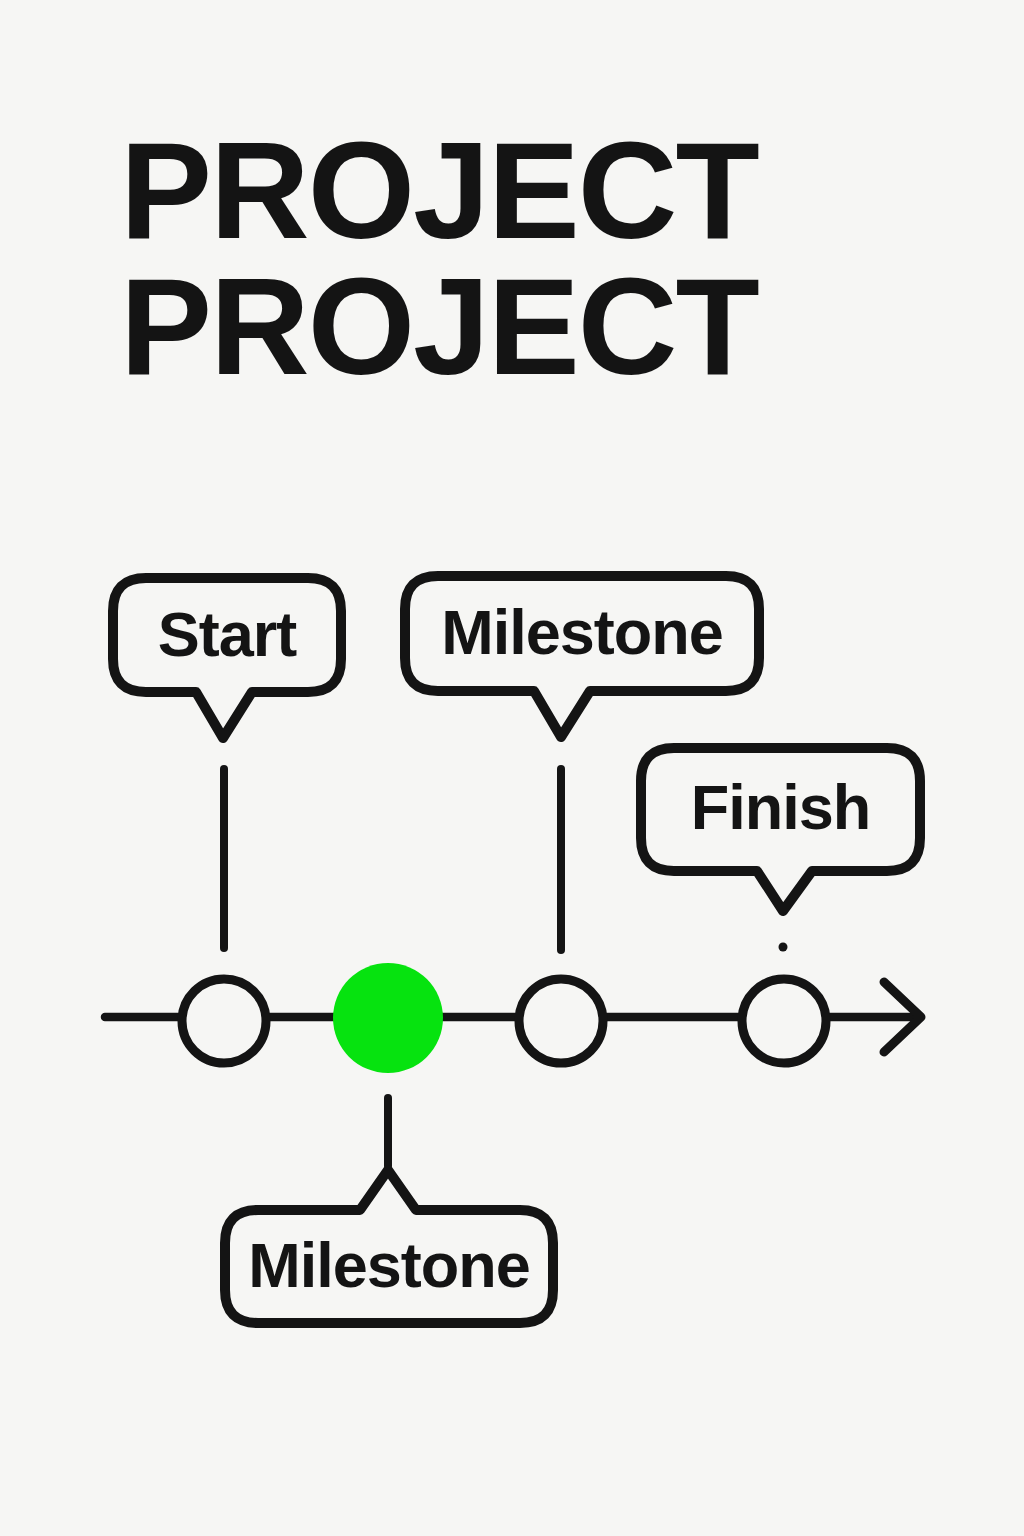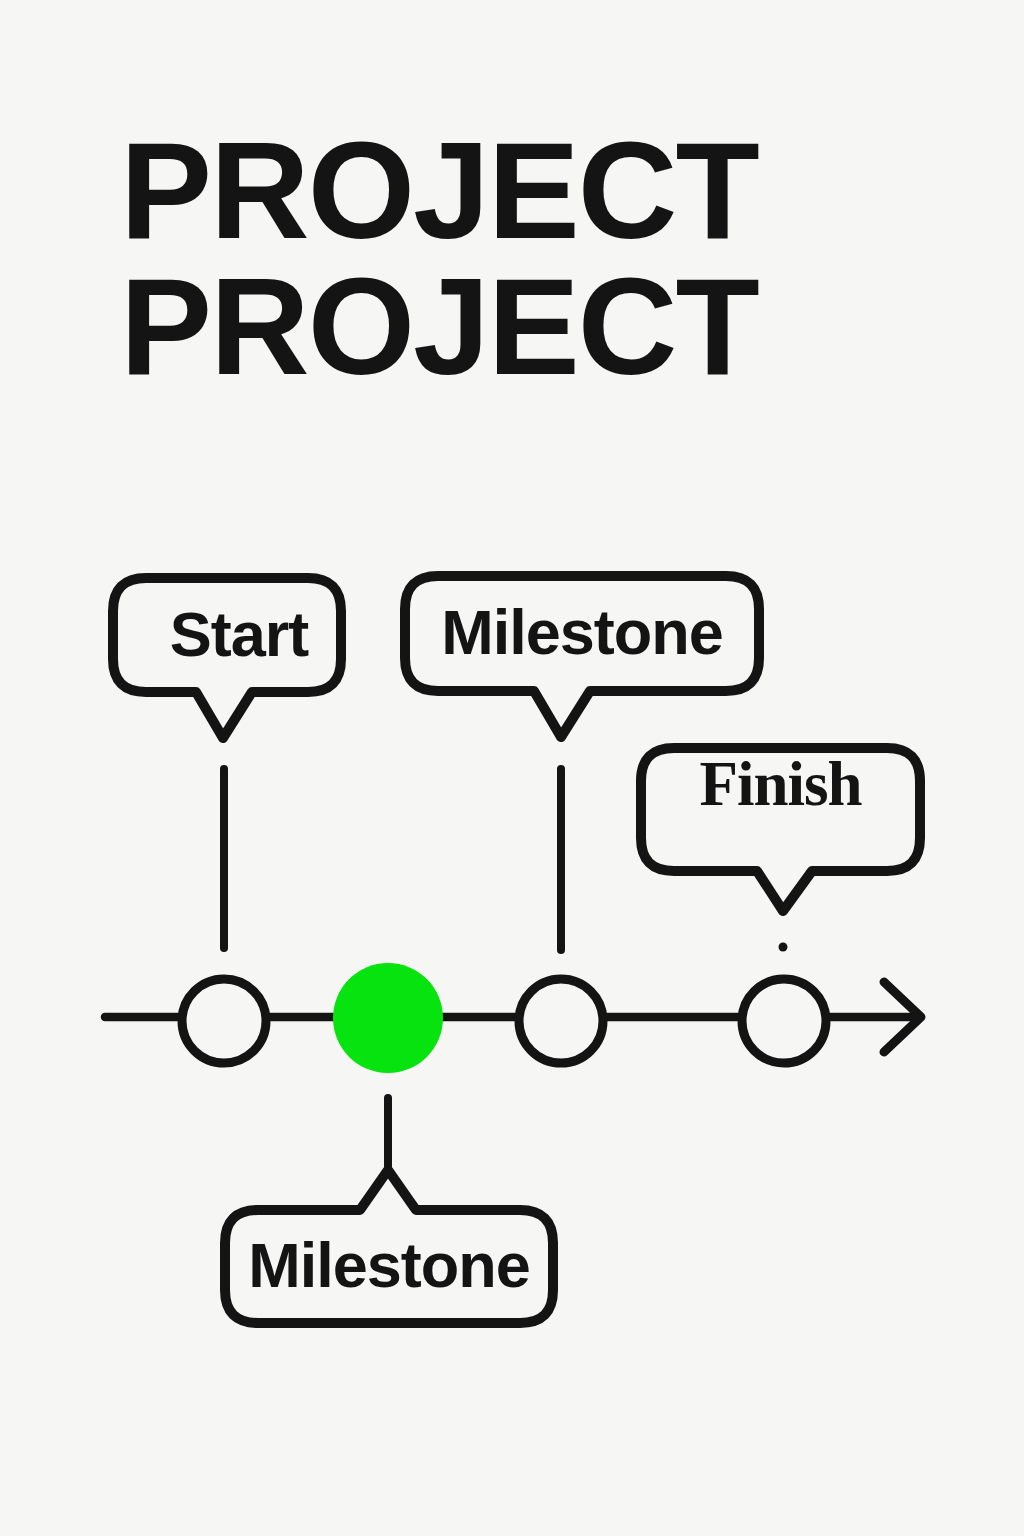--- a/index.html
+++ b/index.html
@@ -95,18 +95,18 @@
     <line class="connector" x1="561" y1="769" x2="561" y2="950"></line>
     <line class="connector" x1="388" y1="1098" x2="388" y2="1166"></line>
     <circle class="dot" cx="783" cy="947" r="4.5"></circle>
 
     <path class="bubble-shape" d="M 146 578 H 308 Q 341 578 341 611 V 659 Q 341 692 308 692 H 252 L 223 738 L 196 692 H 146 Q 113 692 113 659 V 611 Q 113 578 146 578 Z"></path>
     <path class="bubble-shape" d="M 438 576 H 726 Q 759 576 759 609 V 658 Q 759 691 726 691 H 590 L 561 737 L 534 691 H 438 Q 405 691 405 658 V 609 Q 405 576 438 576 Z"></path>
     <path class="bubble-shape" d="M 674 748 H 887 Q 920 748 920 781 V 838 Q 920 871 887 871 H 812 L 783 911 L 757 871 H 674 Q 641 871 641 838 V 781 Q 641 748 674 748 Z"></path>
     <path class="bubble-shape" d="M 258 1210 H 360 L 388 1170 L 416 1210 H 520 Q 553 1210 553 1243 V 1290 Q 553 1323 520 1323 H 258 Q 225 1323 225 1290 V 1243 Q 225 1210 258 1210 Z"></path>
   </svg>
 
-  <div class="bubble-label" style="left:125px; top:578px; width:228px; height:114px;">Start</div>
+  <div class="bubble-label" style="left:113px; top:578px; width:228px; height:114px;">Start</div>
   <div class="bubble-label" style="left:405px; top:576px; width:354px; height:115px;">Milestone</div>
-  <div class="bubble-label" style="left:641px; top:724px; width:279px; height:123px;font-family:Liberation Serif, serif;">Finish</div>
+  <div class="bubble-label" style="left:641px; top:747px; width:279px; height:123px;">Finish</div>
   <div class="bubble-label" style="left:225px; top:1210px; width:328px; height:113px;">Milestone</div>
 
 </div>
 
 </body></html>

